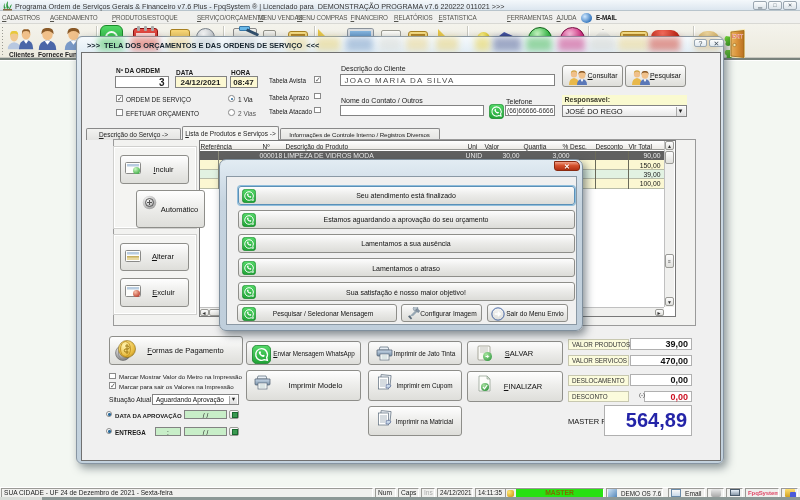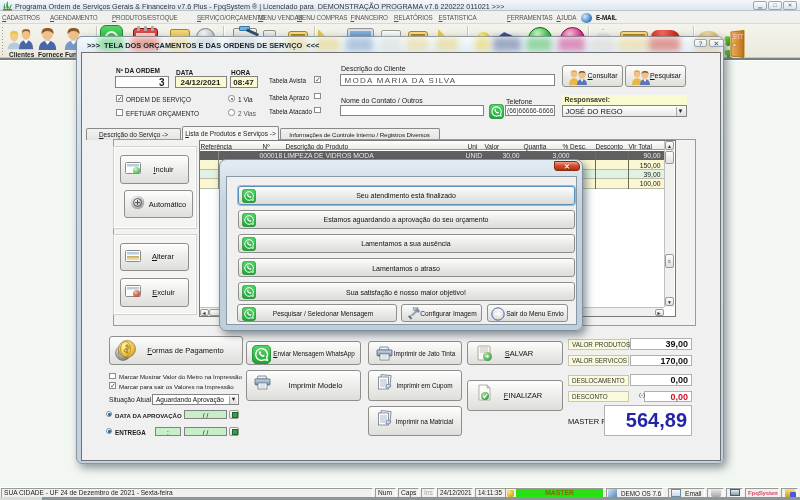--- a/index.html
+++ b/index.html
@@ -200,21 +200,21 @@
       <div class="chk" style="left:232px;top:53.5px"></div>
       <div class="chk" style="left:34px;top:42px">✓</div>
       <div class="lab" style="left:44px;top:42.5px;font-size:6.4px">ORDEM DE SERVIÇO</div>
       <div class="chk" style="left:34px;top:56px"></div>
       <div class="lab" style="left:44px;top:56.5px;font-size:6.4px">EFETUAR ORÇAMENTO</div>
       <div class="rad on" style="left:146px;top:42px"></div>
       <div class="lab" style="left:156px;top:42.5px;font-size:6.5px">1 Via</div>
       <div class="rad" style="left:146px;top:56px"></div>
       <div class="lab" style="left:156px;top:56.5px;color:#555;font-size:6.5px">2 Vias</div>
       <div class="lab" style="left:259px;top:12px">Descrição do Cliente</div>
-      <div class="fld" style="left:257.5px;top:20.5px;width:215px;height:12px;line-height:11px;padding-left:4px;color:#4e4e4e;letter-spacing:1.3px;font-size:8px">MODA MARIA DA SILVA</div>
+      <div class="fld" style="left:257.5px;top:20.5px;width:215px;height:12px;line-height:11px;padding-left:4px;color:#4e4e4e;letter-spacing:1.3px;font-size:8px">JOAO MARIA DA SILVA</div>
       <div class="lab" style="left:259px;top:43.5px">Nome do Contato / Outros</div>
       <div class="fld" style="left:257.5px;top:52px;width:144px;height:11px"></div>
       <svg class="abs" style="left:407px;top:51px" width="15" height="15" viewBox="0 0 24 24">
 <rect x="0.5" y="0.5" width="23" height="23" rx="5.5" fill="url(#wag)" stroke="#0f7a22" stroke-width="1"></rect>
 <defs>
           <linearGradient id="wag" x1="0" y1="0" x2="0" y2="1">
             <stop offset="0" stop-color="#55d969"></stop>
             <stop offset="1" stop-color="#1fa235"></stop>
           </linearGradient>
         </defs>
@@ -262,21 +262,21 @@
           <circle cx="11.5" cy="9.5" r="3.5" fill="url(#gb)"></circle>
           <defs>
             <radialGradient id="gb" cx=".35" cy=".3" r=".9">
               <stop offset="0" stop-color="#c8f8c0"></stop>
               <stop offset="1" stop-color="#28a030"></stop>
             </radialGradient>
           </defs>
         </svg>
         <span style="margin-left:18px"><u>I</u>ncluir</span>
       </div>
-      <div class="btn" style="left:42px;top:137px;width:69px;height:28px;z-index:3">
+      <div class="btn" style="left:54px;top:137px;width:69px;height:38px;z-index:3">
         <svg style="position:absolute;left:5px;top:4px" width="15" height="15" viewBox="0 0 15 15">
           <circle cx="7.5" cy="7.5" r="6.8" fill="url(#gg)"></circle>
           <defs>
             <radialGradient id="gg" cx=".35" cy=".3" r=".9">
               <stop offset="0" stop-color="#f8f8f8"></stop>
               <stop offset="1" stop-color="#909090"></stop>
             </radialGradient>
           </defs>
           <circle cx="7.5" cy="7.5" r="4" fill="none" stroke="#555" stroke-width="1"></circle>
           <path d="M5 7.5 h5 M7.5 5 v5" stroke="#555" stroke-width="1"></path>
@@ -444,21 +444,21 @@
       </div>
       <div class="btn" style="left:286px;top:317px;width:94px;height:31px">
         <svg style="position:absolute;left:7px;top:3px" width="17" height="17" viewBox="0 0 17 17">
           <rect x="4.5" y="1" width="10" height="12" fill="#eef2f6" stroke="#5a6a7a" stroke-width=".7" transform="rotate(6 9 7)"></rect>
           <rect x="2.5" y="3" width="10" height="12" fill="#fff" stroke="#5a6a7a" stroke-width=".7"></rect>
           <path d="M4 6 h7 M4 8 h7 M4 10 h7 M4 12 h5" stroke="#8898a8" stroke-width=".7"></path>
           <path d="M10 11 q4 -2 5 1 q-2 3 -5 2 Z" fill="#c8d8ea" stroke="#4a5a88" stroke-width=".6"></path>
         </svg>
         <span style="margin-left:19px;font-size:6.4px;white-space:nowrap">Imprimir em Cupom</span>
       </div>
-      <div class="btn" style="left:385px;top:327px;width:96px;height:31px">
+      <div class="btn" style="left:385px;top:318px;width:96px;height:31px">
         <svg style="position:absolute;left:9px;top:2.5px" width="16" height="18" viewBox="0 0 16 18">
           <path d="M2 1 h8 l3 3 v12 h-11 Z" fill="#fdfdfb" stroke="#8a9a8a" stroke-width=".7"></path>
           <path d="M10 1 l3 3 h-3 Z" fill="#d8e8d8" stroke="#8a9a8a" stroke-width=".6"></path>
           <circle cx="8" cy="12" r="4" fill="url(#fg)"></circle>
           <path d="M6 12 l1.5 1.8 L10.2 10" stroke="#fff" stroke-width="1.2" fill="none"></path>
           <defs>
             <radialGradient id="fg" cx=".35" cy=".3" r=".9">
               <stop offset="0" stop-color="#a8e0a0"></stop>
               <stop offset="1" stop-color="#1f8830"></stop>
             </radialGradient>
@@ -471,21 +471,21 @@
           <rect x="4.5" y="1" width="10" height="12" fill="#eef2f6" stroke="#5a6a7a" stroke-width=".7" transform="rotate(6 9 7)"></rect>
           <rect x="2.5" y="3" width="10" height="12" fill="#fff" stroke="#5a6a7a" stroke-width=".7"></rect>
           <path d="M4 6 h7 M4 8 h7 M4 10 h7 M4 12 h5" stroke="#8898a8" stroke-width=".7"></path>
           <path d="M10 11 q4 -2 5 1 q-2 3 -5 2 Z" fill="#c8d8ea" stroke="#4a5a88" stroke-width=".6"></path>
         </svg>
         <span style="margin-left:19px;font-size:6.4px;white-space:nowrap">Imprimir na Matricial</span>
       </div>
       <div class="ylab" style="left:486px;top:285.5px;width:61px;height:11px;border:1px solid #c8c8b0;line-height:10px;font-size:6.3px;color:#333">VALOR PRODUTOS</div>
       <div class="fld" style="left:548px;top:285px;width:62px;height:11.5px;border:1px solid #b0b0b0;font-weight:bold;font-size:9px;text-align:right;line-height:10.5px;padding-right:3px;color:#111">39,00</div>
       <div class="ylab" style="left:486px;top:302px;width:61px;height:11px;border:1px solid #c8c8b0;line-height:10px;font-size:6.3px;color:#333">VALOR SERVICOS</div>
-      <div class="fld" style="left:548px;top:301.5px;width:62px;height:11.5px;border:1px solid #b0b0b0;font-weight:bold;font-size:9px;text-align:right;line-height:10.5px;padding-right:3px;color:#111">170,00</div>
+      <div class="fld" style="left:548px;top:301.5px;width:62px;height:11.5px;border:1px solid #b0b0b0;font-weight:bold;font-size:9px;text-align:right;line-height:10.5px;padding-right:3px;color:#111">470,00</div>
       <div class="ylab" style="left:486px;top:321.5px;width:61px;height:11px;border:1px solid #c8c8b0;line-height:10px;font-size:6.3px;color:#333">DESLOCAMENTO</div>
       <div class="fld" style="left:548px;top:321px;width:62px;height:11.5px;border:1px solid #b0b0b0;font-weight:bold;font-size:9px;text-align:right;line-height:10.5px;padding-right:3px;color:#111">0,00</div>
       <div class="ylab" style="left:486px;top:338px;width:61px;height:11px;border:1px solid #c8c8b0;line-height:10px;font-size:6.3px;color:#333">DESCONTO</div>
       <div class="fld" style="left:562px;top:337.5px;width:48px;height:11.5px;border:1px solid #b0b0b0;font-weight:bold;font-size:9px;text-align:right;line-height:10.5px;padding-right:3px;color:#cc1122">0,00</div>
       <div class="lab" style="left:557px;top:339px;font-size:6px;color:#444">(-)</div>
       <div class="lab" style="left:486px;top:364px;font-size:7.5px;color:#111">MASTER R$</div>
       <div class="fld" style="left:522px;top:351.5px;width:88px;height:31px;border:1px solid #b0b0b0;font-weight:bold;font-size:20px;text-align:right;line-height:29px;padding-right:4px;color:#2424a8">564,89</div>
     </div>
   </div>
 <div class="abs" id="wdlg">

